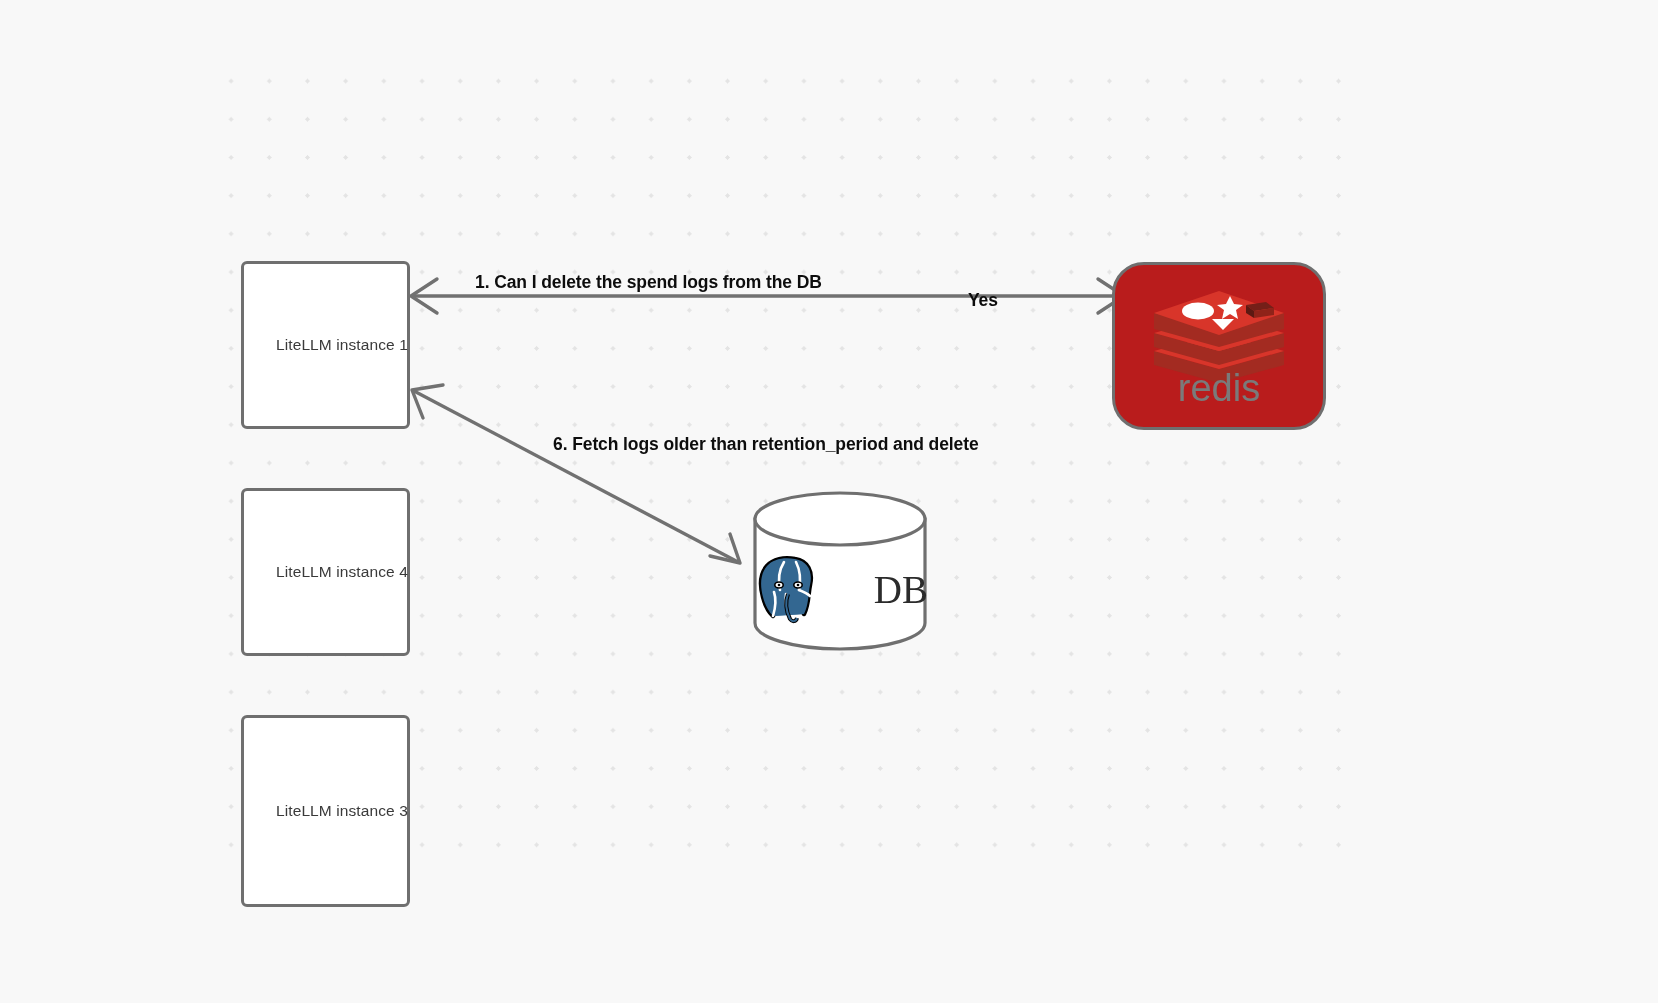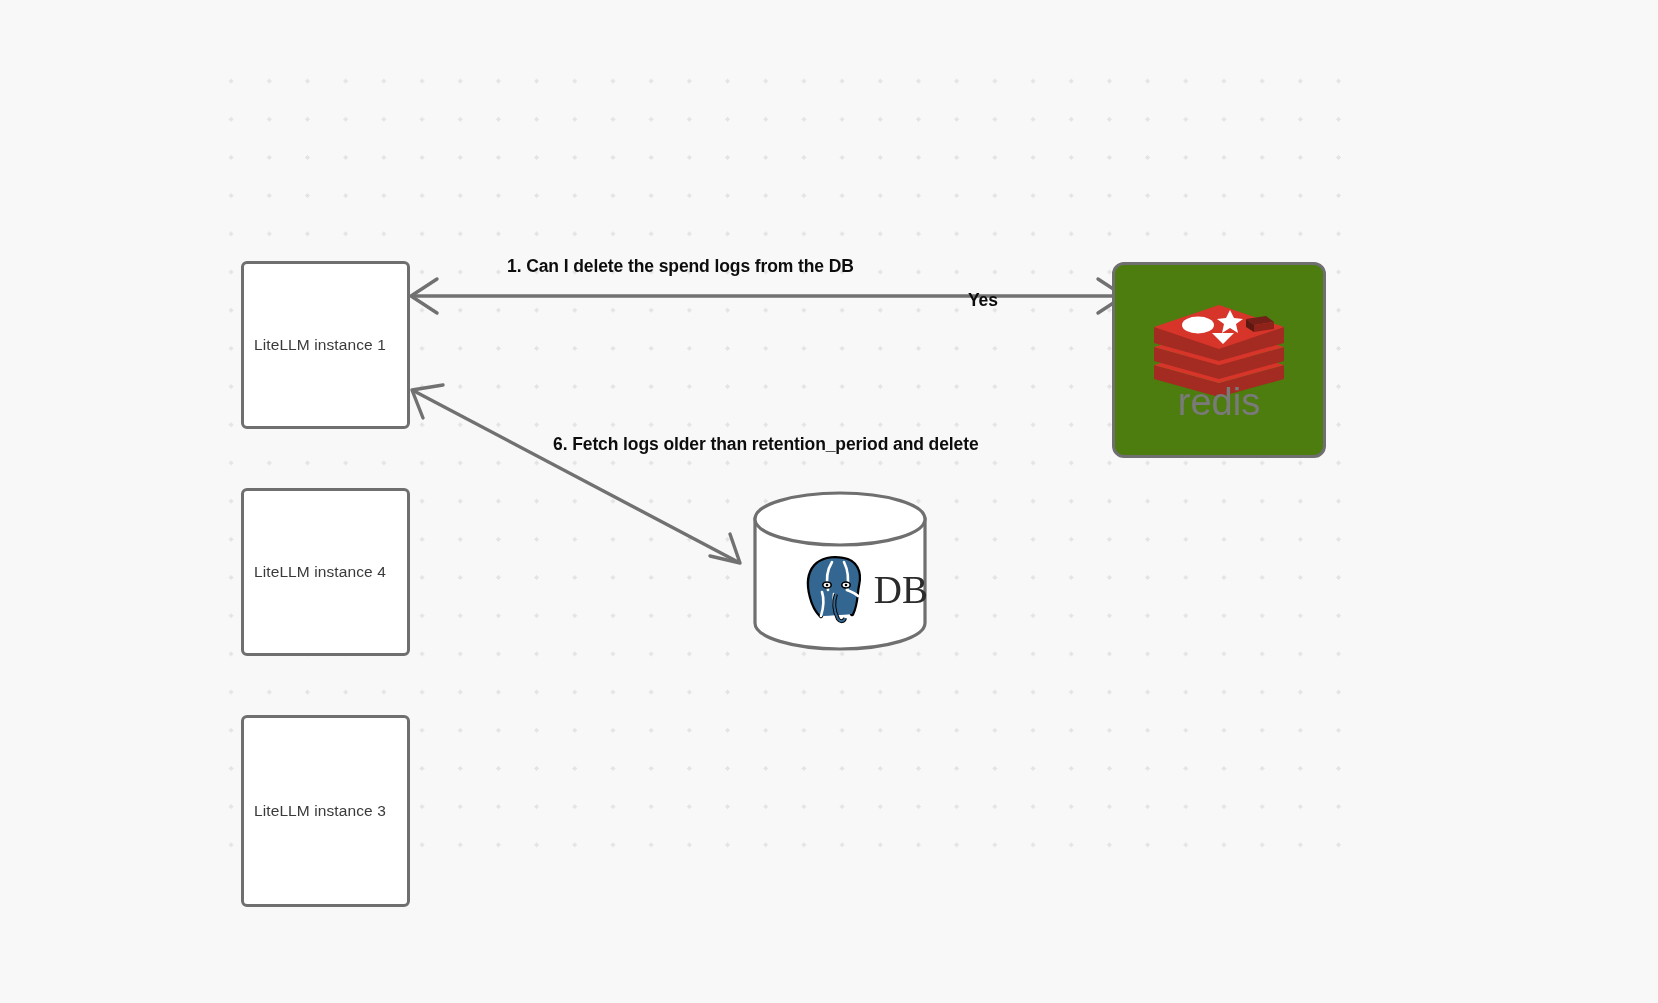--- a/index.html
+++ b/index.html
@@ -51,39 +51,39 @@
     border: 3px solid #6f6f6f;
     border-radius: 6px;
     display: flex;
     align-items: center;
     justify-content: flex-start;
     box-sizing: border-box;
   }
   .node-box .node-label {
     font-size: 15.5px;
     color: #3a3a3a;
-    padding-left: 10px;
+    padding-left: 32px;
     letter-spacing: 0.1px;
     white-space: nowrap;
   }
 
   #node-litellm-1 { left: 241px; top: 261px;  width: 169px; height: 168px; }
   #node-litellm-2 { left: 241px; top: 488px;  width: 169px; height: 168px; }
   #node-litellm-3 { left: 241px; top: 715px;  width: 169px; height: 192px; }
 
   
   #node-redis {
     position: absolute;
     left: 1112px;
     top: 262px;
     width: 214px;
-    height: 196px;
-    background: #4d7c0f;
+    height: 168px;
+    background: #b91c1c;
     border: 3px solid #6f6f6f;
-    border-radius: 12px;
+    border-radius: 32px;
     box-sizing: border-box;
     display: flex;
     align-items: center;
     justify-content: center;
   }
   #node-redis .redis-logo {
     display: block;
   }
 
   
@@ -96,41 +96,41 @@
   }
   #node-db .cyl-svg { position: absolute; left: 0; top: 0; }
   #node-db .db-content {
     position: absolute;
     left: 0;
     top: 52px;
     width: 176px;
     height: 92px;
     display: flex;
     align-items: center;
-    justify-content: flex-end;
+    justify-content: space-between;
     gap: 2px;
   }
   #node-db .db-text {
     font-size: 39px;
     color: #2b2b2b;
     font-family: "Liberation Serif", serif;
     letter-spacing: 0px;
     line-height: 1;
   }
 
   
   .edge-label {
     position: absolute;
     font-size: 17.5px;
     font-weight: bold;
     color: #0d0d0d;
     white-space: nowrap;
     letter-spacing: -0.1px;
   }
-  #edge-label-1 { left: 475px; top: 256px; margin-left: 32px; }
+  #edge-label-1 { left: 475px; top: 272px; }
   #edge-label-1-answer { left: 968px; top: 268px; margin-top: 22px; }
   #edge-label-2 { left: 553px; top: 434px; }
 </style>
 </head>
 <body>
 
 <div id="canvas">
 
   <div id="dot-grid"></div>
 

